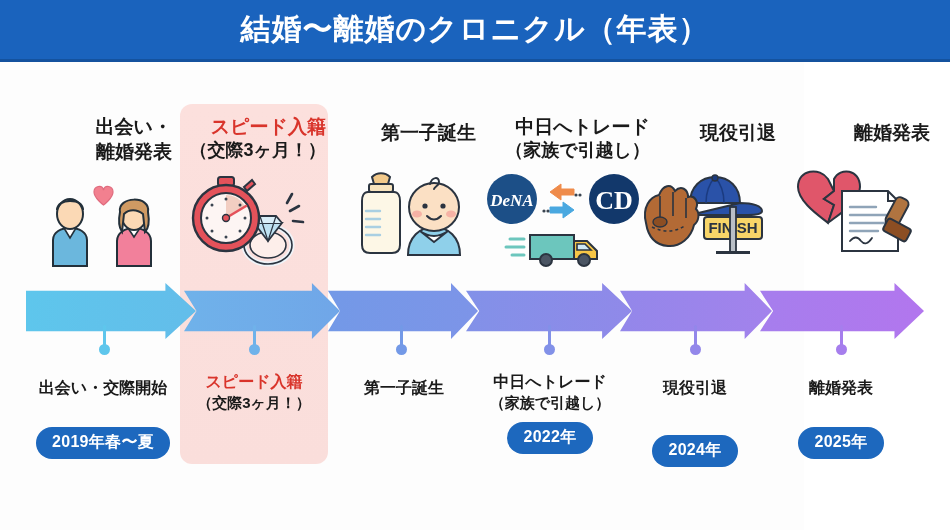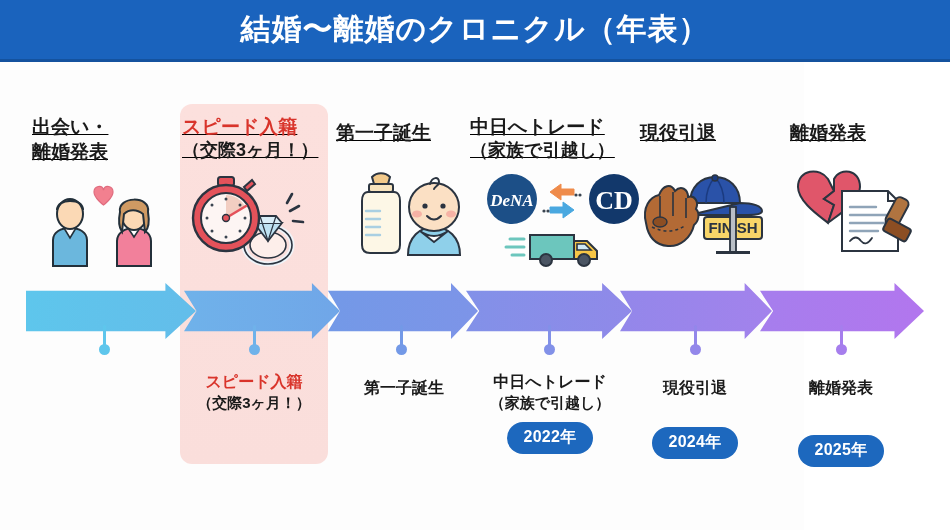--- a/index.html
+++ b/index.html
@@ -25,21 +25,21 @@
 
   
   .highlight-panel {
     position: absolute; left: 180px; top: 104px; width: 148px; height: 360px;
     background: linear-gradient(180deg,#fce0dd 0%, #fbdfdc 55%, #fadedb 100%);
     border-radius: 12px;
   }
 
   
   .top-row { position: absolute; left: 0; top: 100px; width: 950px; height: 190px; }
-  .ev { position: absolute; text-align: left; text-decoration: underline; }
+  .ev { position: absolute; text-align: right; }
   .ev-title {
     font-size: 19px; font-weight: bold; color: #1a1a1a; line-height: 1.32;
     white-space: nowrap;
   }
   .ev-title.red { color: #d9342b; }
   .ev-sub { font-size: 18px; font-weight: bold; color: #1a1a1a; line-height: 1.32; white-space: nowrap; }
   .ev-art { margin-top: 10px; height: 92px; display:flex; align-items:flex-end; justify-content:center; gap:4px; }
 
   
   .timeline { position: absolute; left: 0; top: 283px; width: 950px; height: 62px; }
@@ -258,40 +258,44 @@
   <div class="pin-dot" style="left:396px; background:#7399e7;"></div>
   <div class="pin" style="left:548px; background:#8291e8;"></div>
   <div class="pin-dot" style="left:544px; background:#8291e8;"></div>
   <div class="pin" style="left:694px; background:#9387ea;"></div>
   <div class="pin-dot" style="left:690px; background:#9387ea;"></div>
   <div class="pin" style="left:840px; background:#a67eed;"></div>
   <div class="pin-dot" style="left:836px; background:#a67eed;"></div>
 
   <div class="bottom-row">
 
+    <div class="bl" style="left:18px; top:10px; width:170px;">
+      <div class="bl-title">出会い・交際開始</div>
+      <div class="badge" style="margin-top:28px">2019年春〜夏</div>
+    </div>
 
     <div class="bl" style="left:178px; top:4px; width:152px;">
       <div class="bl-title red">スピード入籍</div>
       <div class="bl-sub">（交際3ヶ月！）</div>
     </div>
 
     <div class="bl" style="left:334px; top:10px; width:140px;">
       <div class="bl-title">第一子誕生</div>
     </div>
 
     <div class="bl" style="left:468px; top:4px; width:164px;">
       <div class="bl-title">中日へトレード</div>
       <div class="bl-sub">（家族で引越し）</div>
       <div class="badge">2022年</div>
     </div>
 
     <div class="bl" style="left:626px; top:10px; width:138px;">
       <div class="bl-title">現役引退</div>
-      <div class="badge" style="margin-top:28px">2024年</div>
+      <div class="badge" style="margin-top:36px">2024年</div>
     </div>
 
     <div class="bl" style="left:772px; top:10px; width:138px;">
       <div class="bl-title">離婚発表</div>
-      <div class="badge" style="margin-top:36px">2025年</div>
+      <div class="badge" style="margin-top:28px">2025年</div>
     </div>
   </div>
 
 </div>
 
 </body></html>

